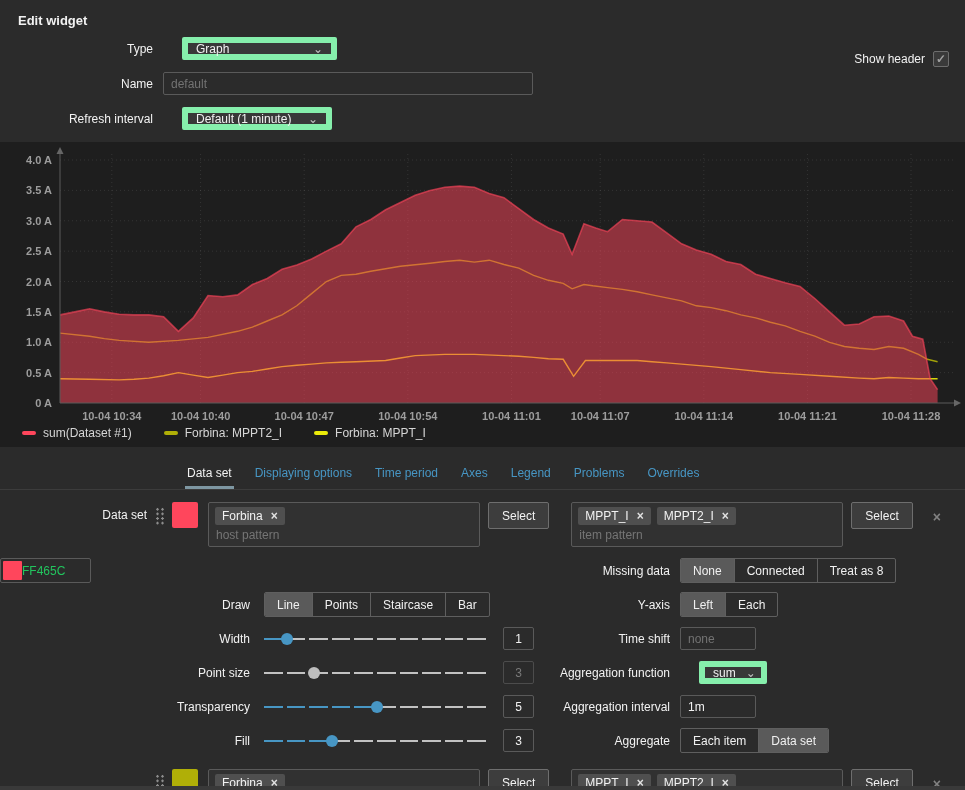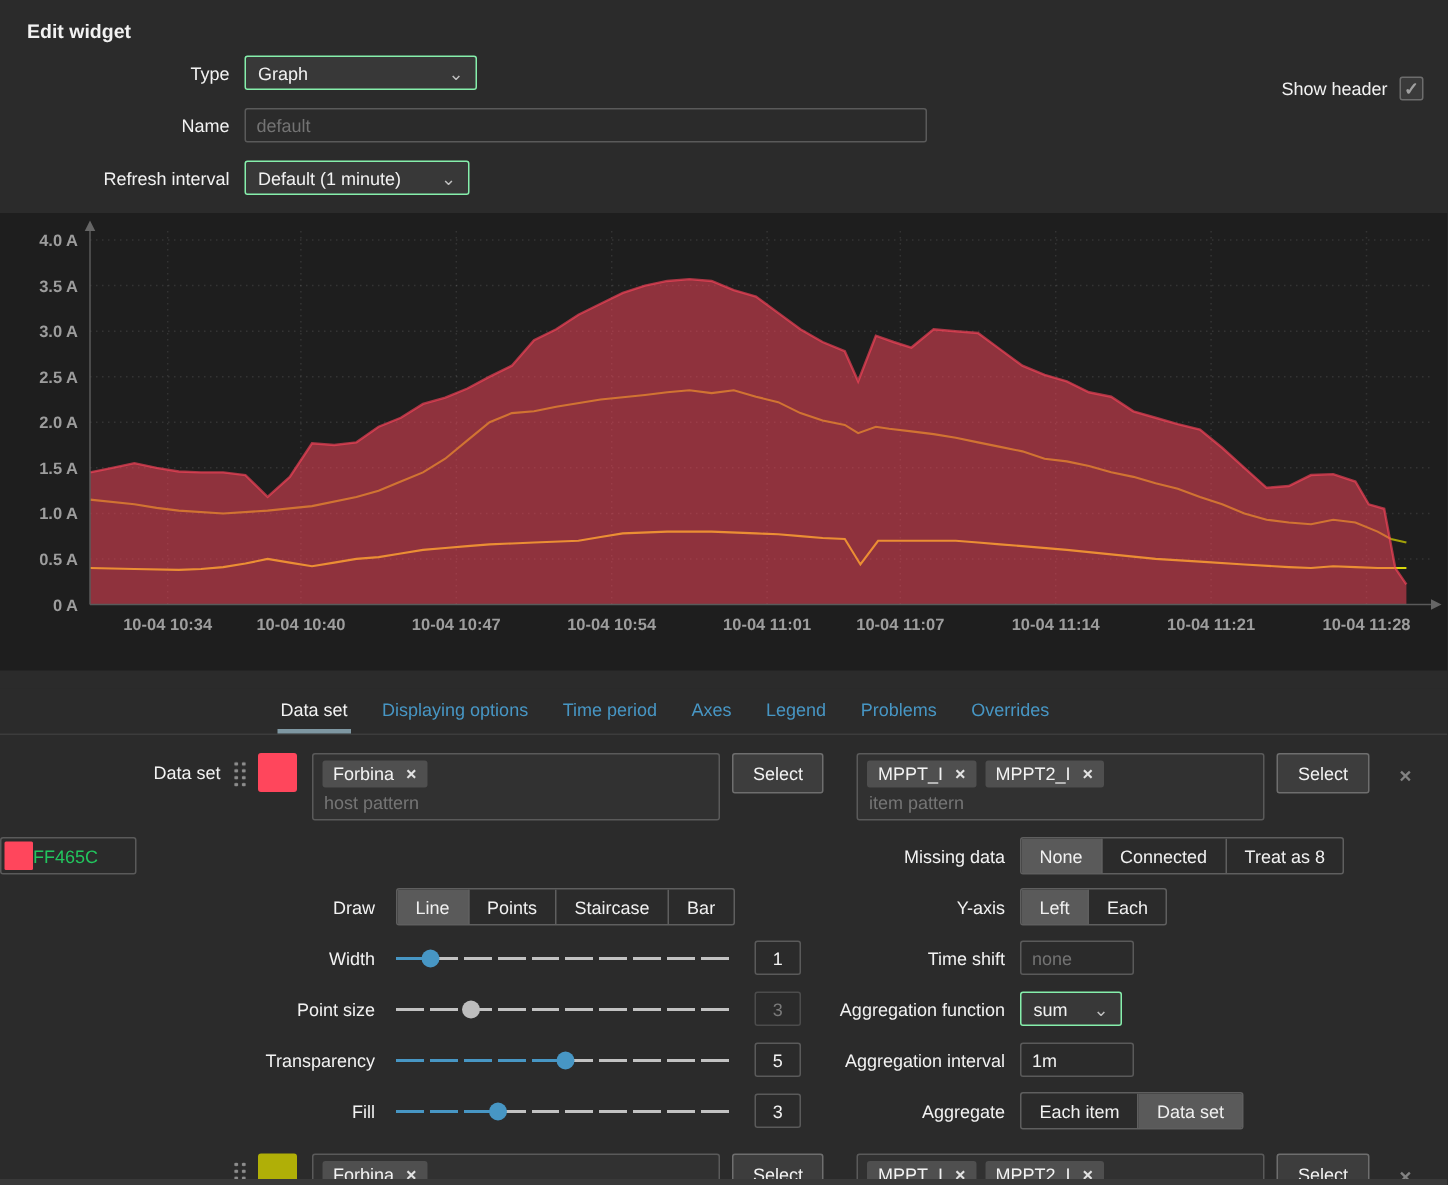--- a/index.html
+++ b/index.html
@@ -9,22 +9,22 @@
     background:#2b2b2b; color:#f2f2f2;
     font:12px "Liberation Sans", sans-serif;
   }
   .dialog-title { font-weight:bold; font-size:13px; padding:13px 18px 9px 18px; }
 
   
   .frow { display:flex; align-items:center; margin-bottom:12px; }
   .flabel { width:153px; text-align:right; margin-right:10px; }
   .selbox {
     display:inline-flex; align-items:center; justify-content:space-between;
-    background:#383838; border:1px solid #86efac; border-radius:2px;
-    height:23px; padding:0 8px; cursor:pointer;
+    background:#383838; border:6px solid #86efac; border-radius:2px;
+    height:23px; padding:0 8px; cursor:pointer;margin-left:19px;
   }
   .selbox .chev { color:#c0c0c0; font-size:12px; margin-left:10px; line-height:10px; }
   input.txt {
     background:#2b2b2b; border:1px solid #5a5a5a; border-radius:2px;
     height:23px; color:#f2f2f2; padding:0 7px;
     font:12px "Liberation Sans", sans-serif; outline:none;
   }
   input.txt::placeholder { color:#737373; }
   .show-header { position:absolute; top:51px; right:16px; display:flex; align-items:center; gap:8px; }
   .checkbox {
@@ -117,21 +117,21 @@
     </div>
   </div>
   <div class="show-header">
     <span>Show header</span>
     <span class="checkbox">
         <span>✓</span>
       </span>
   </div>
   <div class="frow">
     <div class="flabel">Name</div>
-    <input class="txt" style="width: 455px;" placeholder="default">
+    <input class="txt" style="width: 370px;" placeholder="default">
   </div>
   <div class="frow">
     <div class="flabel">Refresh interval</div>
     <div class="selbox" style="width:150px;">
       <span>Default (1 minute)</span>
       <span class="chev">⌄</span>
     </div>
   </div>
 </div>
 
@@ -174,20 +174,34 @@
       <text class="xlab" x="111.80000000000001" y="278">10-04 10:34</text>
       <text class="xlab" x="200.6" y="278">10-04 10:40</text>
       <text class="xlab" x="304.20000000000005" y="278">10-04 10:47</text>
       <text class="xlab" x="407.8" y="278">10-04 10:54</text>
       <text class="xlab" x="511.4" y="278">10-04 11:01</text>
       <text class="xlab" x="600.1999999999999" y="278">10-04 11:07</text>
       <text class="xlab" x="703.8" y="278">10-04 11:14</text>
       <text class="xlab" x="807.4" y="278">10-04 11:21</text>
       <text class="xlab" x="911" y="278">10-04 11:28</text>
     </svg>
+  <div class="legend">
+    <div class="lg-item">
+      <span class="lg-swatch" style="background: rgb(255, 70, 92);"></span>
+      <span>sum(Dataset #1)</span>
+    </div>
+    <div class="lg-item">
+      <span class="lg-swatch" style="background: rgb(176, 175, 7);"></span>
+      <span>Forbina: MPPT2_I</span>
+    </div>
+    <div class="lg-item">
+      <span class="lg-swatch" style="background: rgb(235, 235, 10);"></span>
+      <span>Forbina: MPPT_I</span>
+    </div>
+  </div>
 </div>
 
 <div class="tabs">
   <div class="tab active">Data set</div>
   <div class="tab">Displaying options</div>
   <div class="tab">Time period</div>
   <div class="tab">Axes</div>
   <div class="tab">Legend</div>
   <div class="tab">Problems</div>
   <div class="tab">Overrides</div>

